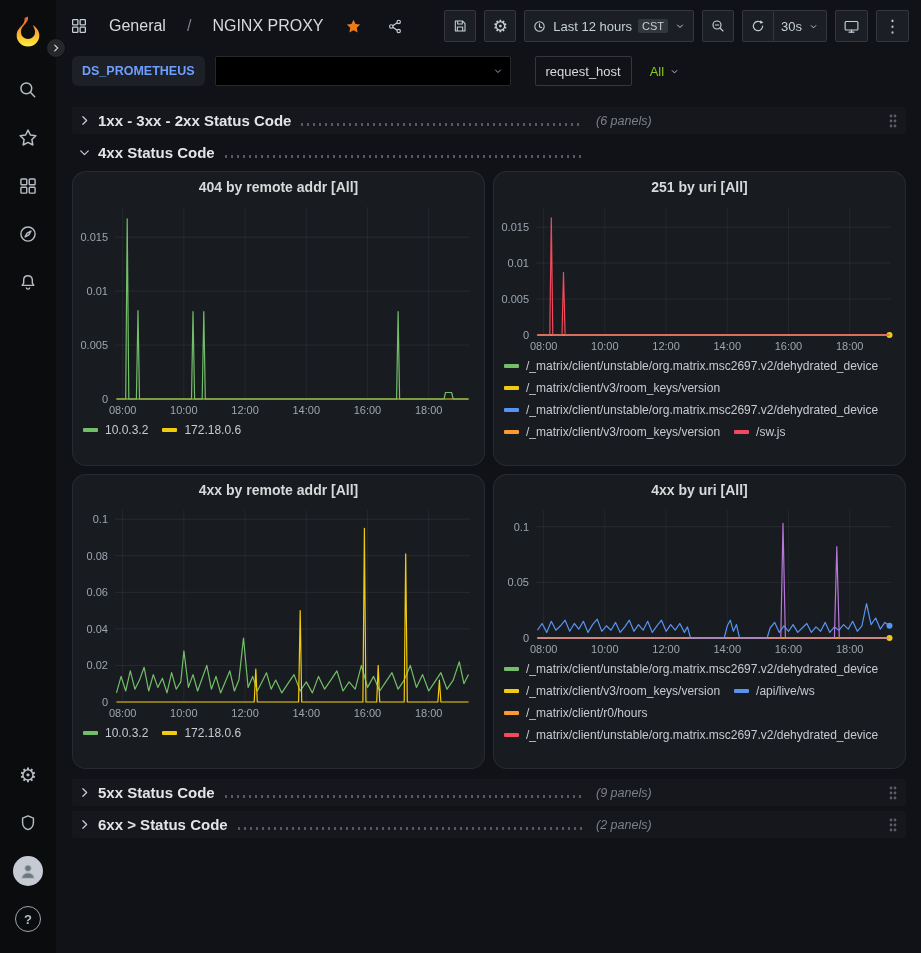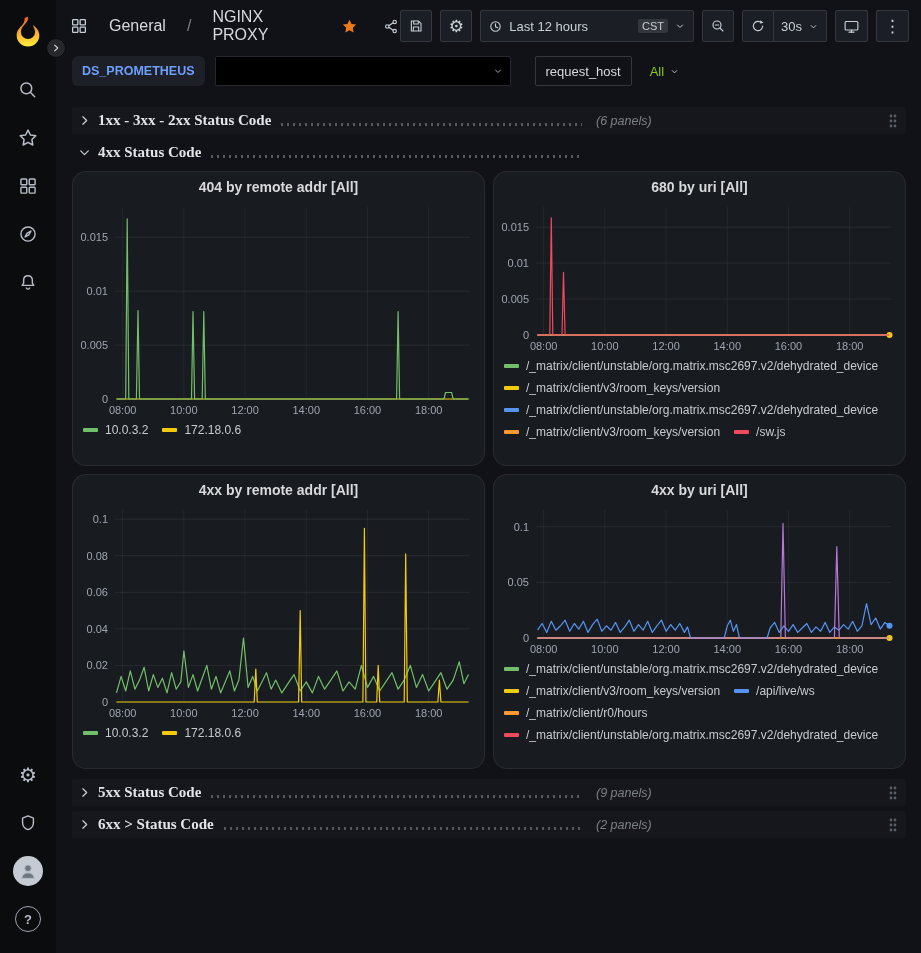--- a/index.html
+++ b/index.html
@@ -41,21 +41,21 @@
   .crumb-sep { font-size:16px; color:#7B8087; }
   .crumb-title { font-size:16px; color:#D8D9DA; cursor:pointer; }
   .tb-right { margin-left:auto; display:flex; align-items:center; gap:8px; }
   .tb-btn {
     height:32px; min-width:32px; padding:0 7px; border-radius:2px; cursor:pointer;
     background:#1B1E24; border:1px solid #34373E; color:#C7D0D9;
     display:flex; align-items:center; justify-content:center; gap:6px; font-size:13px; white-space:nowrap;
   }
   .tb-btn svg { stroke:#C7D0D9; }
   .glyph-md { font-size:17px; line-height:1; color:#C7D0D9; }
-  .tz-badge { background:#33363D; border-radius:2px; padding:1px 4px; font-size:11px; color:#C7D0D9;margin-left:44px; }
+  .tz-badge { background:#33363D; border-radius:2px; padding:1px 4px; font-size:11px; color:#C7D0D9; }
   .btn-group { display:flex; }
   .btn-group .tb-btn:first-child { border-top-right-radius:0; border-bottom-right-radius:0; }
   .btn-group .tb-btn:last-child { border-left:none; border-top-left-radius:0; border-bottom-left-radius:0; }
 
   
   .subbar { display:flex; align-items:center; gap:10px; padding:4px 12px 10px 16px; }
   .var-label-chip {
     height:30px; display:flex; align-items:center; padding:0 10px; border-radius:6px;
     background:#1D2026; color:#6E9FFF; font-size:12.5px; font-weight:bold; cursor:pointer;
   }
@@ -71,21 +71,21 @@
 
   
   .content { flex:1; padding:6px 15px 0 16px; overflow:hidden; }
   .row-head {
     height:27px; display:flex; align-items:center; gap:6px; margin:5px 0;
     background:rgba(204,204,220,0.03); border-radius:2px; cursor:pointer; padding:0 4px;
   }
   .row-chev { width:16px; display:flex; align-items:center; justify-content:center; }
   .row-chev svg { stroke:#C7D0D9; }
   .row-left { display:flex; align-items:center; width:492px; min-width:0; }
-  .row-title { font-size:15px; font-weight:bold; color:#E3E4E6; white-space:nowrap;font-family:Liberation Serif, serif; }
+  .row-title { font-size:15px; font-weight:bold; color:#E3E4E6; white-space:nowrap; }
   .leader {
     flex:1; height:3px; margin:8px 8px 0;
     background-image:radial-gradient(circle, #585C64 1.1px, transparent 1.3px);
     background-size:6px 3px; background-repeat:repeat-x;
   }
   .row-count { font-style:italic; color:#7B8087; font-size:12.5px; }
   .row-handle { margin-left:auto; display:flex; align-items:center; padding:0 4px; cursor:grab; }
 
   .panel-grid { display:grid; grid-template-columns:1fr 1fr; gap:8px; margin:4px 0 10px; }
   .panel {
@@ -355,21 +355,21 @@
                 <span class="swatch" style="background: rgb(115, 191, 105);"></span>
                 <span>10.0.3.2</span>
               </div>
               <div class="legend-item">
                 <span class="swatch" style="background: rgb(242, 204, 12);"></span>
                 <span>172.18.0.6</span>
               </div>
             </div>
           </div>
           <div class="panel panel--biglegend">
-            <div class="panel-title">680 by uri [All]</div>
+            <div class="panel-title">251 by uri [All]</div>
             <div class="chart">
               <svg viewBox="0 0 411 158">
                 <line x1="49.650862068965516" y1="10" x2="49.650862068965516" y2="138" stroke="rgba(204,204,220,0.07)"></line>
                 <text x="49.650862068965516" y="153" text-anchor="middle" fill="#9DA5B0" font-size="11" font-family="Liberation Sans, sans-serif">08:00</text>
                 <line x1="110.85775862068965" y1="10" x2="110.85775862068965" y2="138" stroke="rgba(204,204,220,0.07)"></line>
                 <text x="110.85775862068965" y="153" text-anchor="middle" fill="#9DA5B0" font-size="11" font-family="Liberation Sans, sans-serif">10:00</text>
                 <line x1="172.06465517241378" y1="10" x2="172.06465517241378" y2="138" stroke="rgba(204,204,220,0.07)"></line>
                 <text x="172.06465517241378" y="153" text-anchor="middle" fill="#9DA5B0" font-size="11" font-family="Liberation Sans, sans-serif">12:00</text>
                 <line x1="233.2715517241379" y1="10" x2="233.2715517241379" y2="138" stroke="rgba(204,204,220,0.07)"></line>
                 <text x="233.2715517241379" y="153" text-anchor="middle" fill="#9DA5B0" font-size="11" font-family="Liberation Sans, sans-serif">14:00</text>

